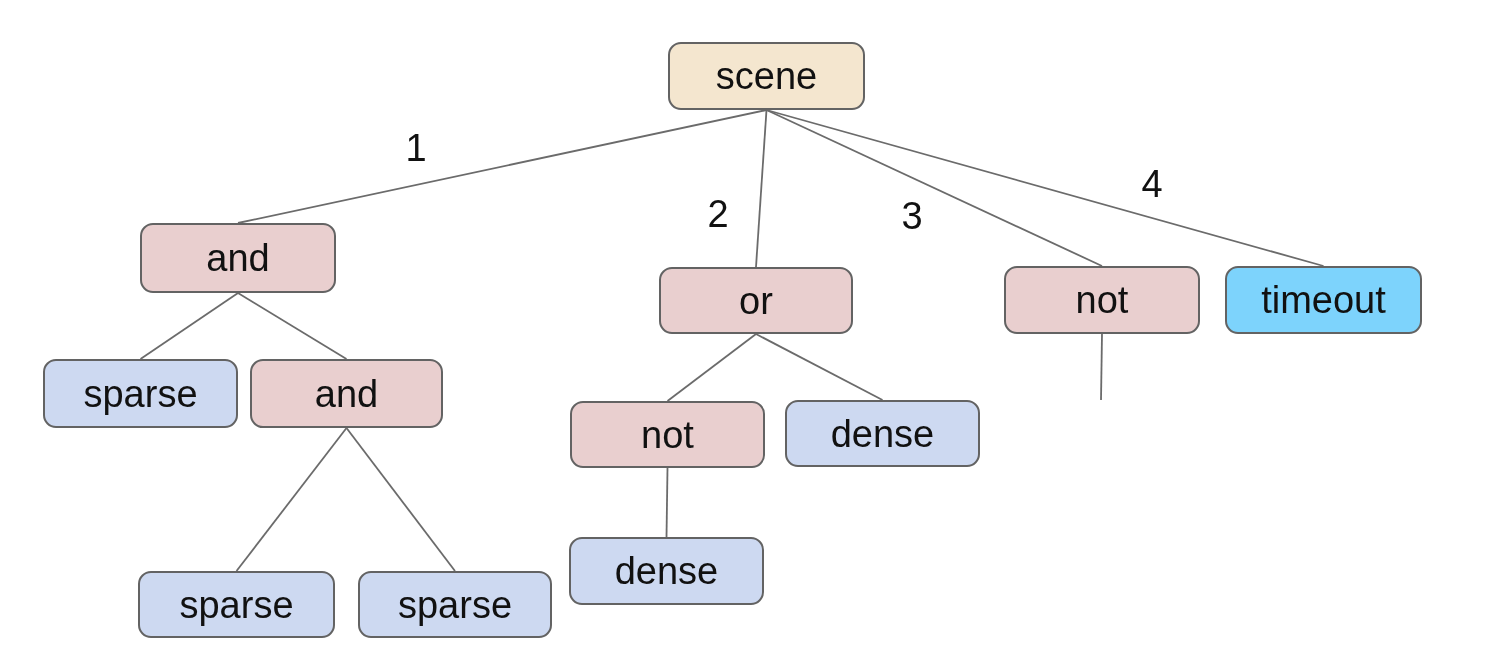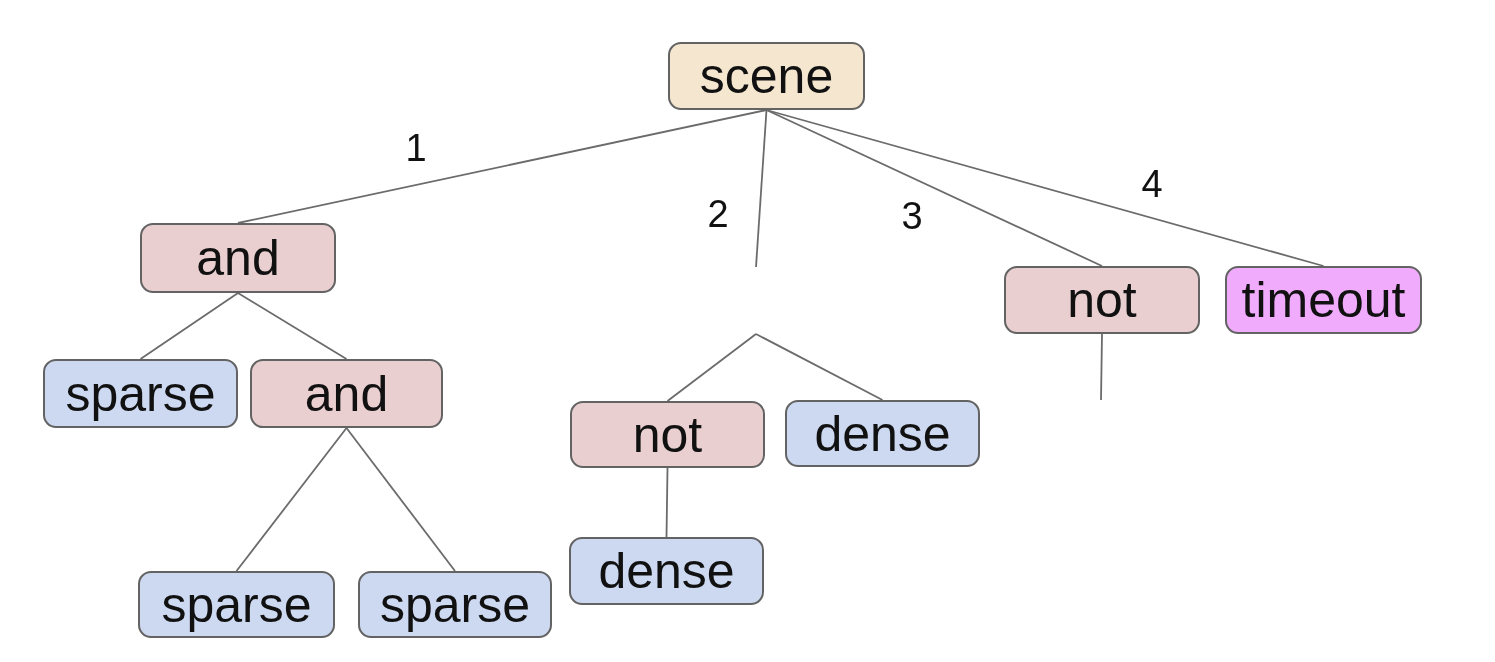--- a/index.html
+++ b/index.html
@@ -23,21 +23,21 @@
     height: 662px;
   }
   .node {
     position: absolute;
     box-sizing: border-box;
     border: 2px solid #636363;
     border-radius: 13px;
     display: flex;
     align-items: center;
     justify-content: center;
-    font-size: 50px;
+    font-size: 38px;
     line-height: 1;
     color: #111111;
     white-space: nowrap;
   }
   .edge-label {
     position: absolute;
     transform: translate(-50%, -50%);
     font-size: 38px;
     line-height: 1;
     color: #111111;
@@ -65,24 +65,27 @@
 <div class="edge-label" style="left: 416px; top: 148px; color: rgb(17, 17, 17);">1</div>
     <div class="edge-label" style="left: 718px; top: 214px; color: rgb(17, 17, 17);">2</div>
     <div class="edge-label" style="left: 912px; top: 216px; color: rgb(17, 17, 17);">3</div>
     <div class="edge-label" style="left: 1152px; top: 184px; color: rgb(17, 17, 17);">4</div>
     <div class="node" style="left: 668px; top: 42px; width: 197px; height: 68px; background: rgb(244, 230, 207); border-color: rgb(99, 99, 99); color: rgb(17, 17, 17);">
       <span>scene</span>
     </div>
     <div class="node" style="left: 140px; top: 223px; width: 196px; height: 70px; background: rgb(233, 207, 207); border-color: rgb(99, 99, 99); color: rgb(17, 17, 17);">
       <span>and</span>
     </div>
+    <div class="node" style="left: 659px; top: 267px; width: 194px; height: 67px; background: rgb(233, 207, 207); border-color: rgb(99, 99, 99); color: rgb(17, 17, 17);">
+      <span>or</span>
+    </div>
     <div class="node" style="left: 1004px; top: 266px; width: 196px; height: 68px; background: rgb(233, 207, 207); border-color: rgb(99, 99, 99); color: rgb(17, 17, 17);">
       <span>not</span>
     </div>
-    <div class="node" style="left: 1225px; top: 266px; width: 197px; height: 68px; background: #f0abfc; border-color: rgb(99, 99, 99); color: rgb(17, 17, 17);">
+    <div class="node" style="left: 1225px; top: 266px; width: 197px; height: 68px; background: #7dd3fc; border-color: rgb(99, 99, 99); color: rgb(17, 17, 17);">
       <span>timeout</span>
     </div>
     <div class="node" style="left: 43px; top: 359px; width: 195px; height: 69px; background: rgb(205, 217, 241); border-color: rgb(99, 99, 99); color: rgb(17, 17, 17);">
       <span>sparse</span>
     </div>
     <div class="node" style="left: 250px; top: 359px; width: 193px; height: 69px; background: rgb(233, 207, 207); border-color: rgb(99, 99, 99); color: rgb(17, 17, 17);">
       <span>and</span>
     </div>
     <div class="node" style="left: 570px; top: 401px; width: 195px; height: 67px; background: rgb(233, 207, 207); border-color: rgb(99, 99, 99); color: rgb(17, 17, 17);">
       <span>not</span>

